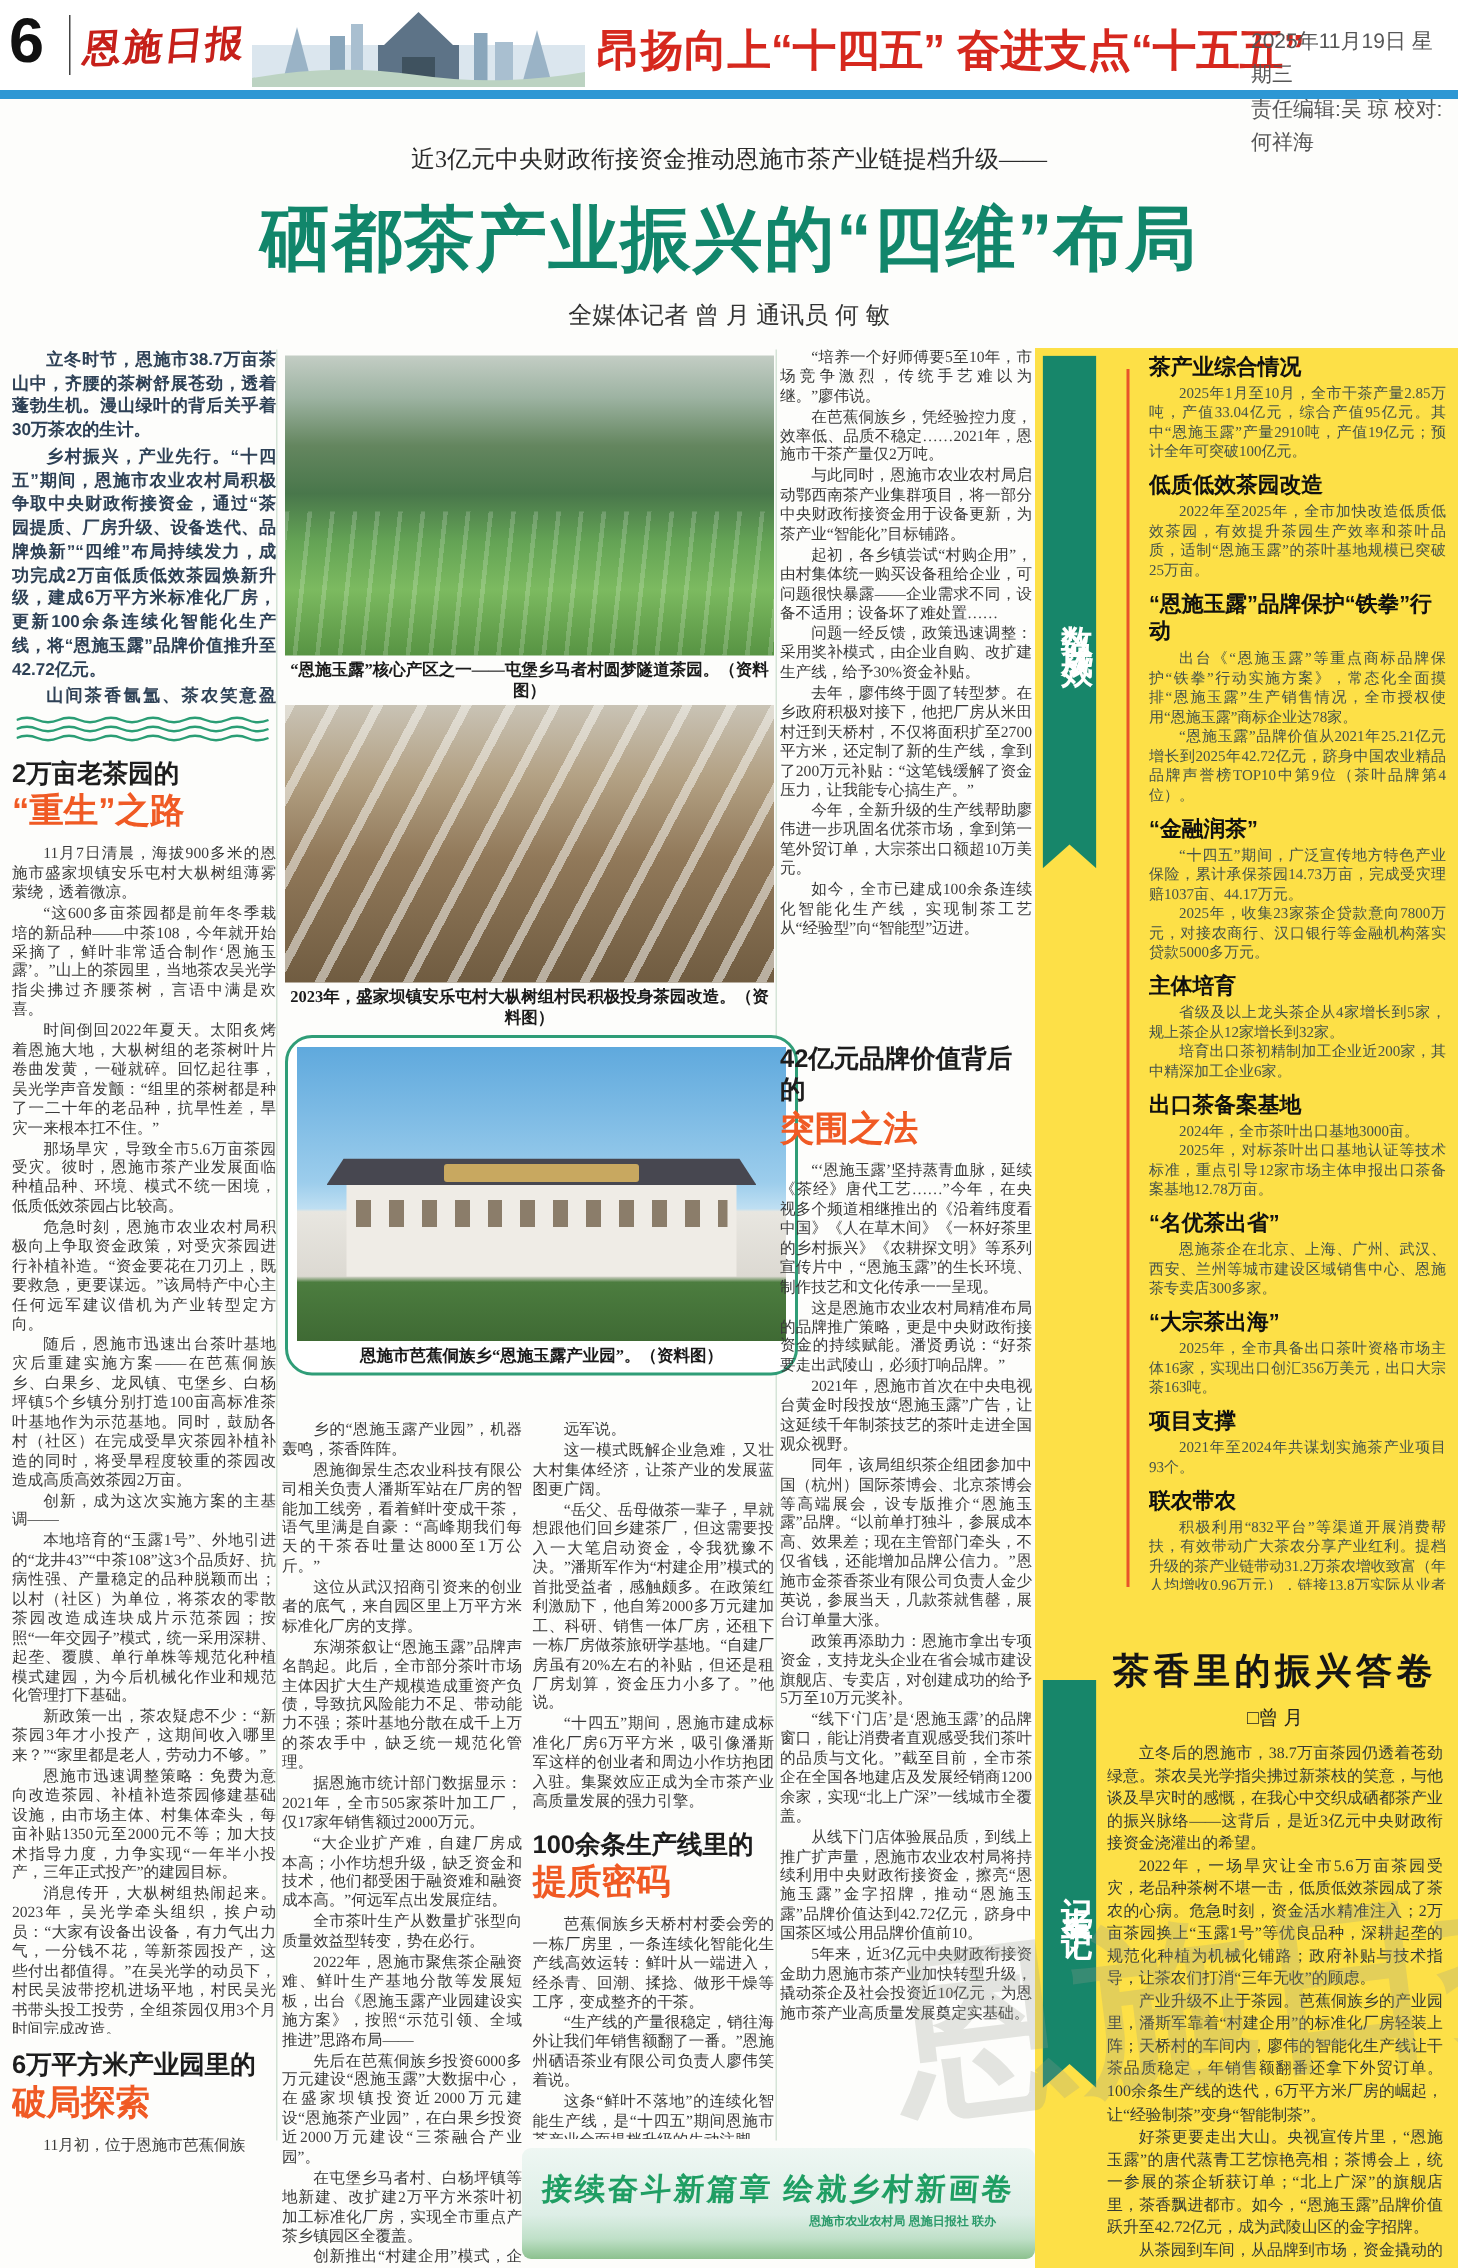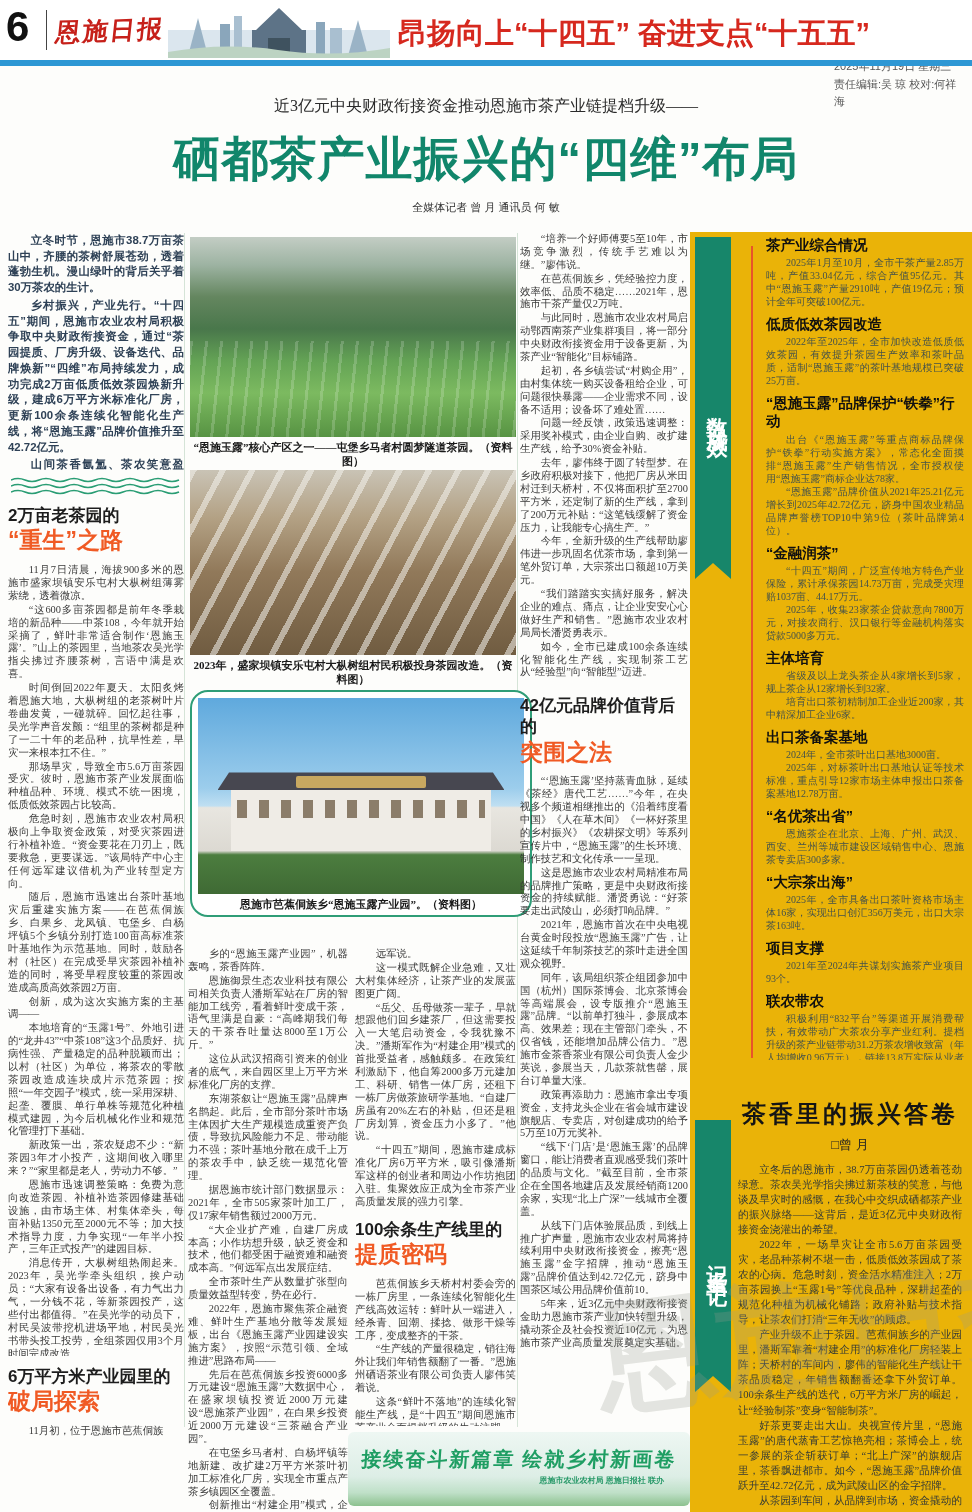--- a/index.html
+++ b/index.html
@@ -7,27 +7,27 @@
         font-family:"Liberation Sans",sans-serif;overflow:hidden;color:#222;}
   
   .hdr{position:absolute;left:0;top:0;width:972px;height:60px;background:#fff;}
   .pageno{position:absolute;left:6px;top:6px;font-size:42px;font-weight:900;color:#111;line-height:1;}
   .pageno-rule{position:absolute;left:46px;top:10px;width:1px;height:40px;background:#444;}
   .masthead{position:absolute;left:56px;top:14px;font-size:25px;font-weight:900;color:#c6201a;
             transform:skewX(-8deg) rotate(-2deg);font-family:"Liberation Serif",serif;letter-spacing:2px;}
   .collage{position:absolute;left:168px;top:0;width:222px;height:58px;}
   .hbanner{position:absolute;left:398px;top:14px;width:430px;font-size:29px;font-weight:900;
            color:#d6281e;letter-spacing:0px;white-space:nowrap;}
-  .dateblk{position:absolute;right:8px;top:16px;width:130px;font-size:11px;color:#555;line-height:1.6;text-align:left;margin-top:42px;}
+  .dateblk{position:absolute;right:8px;top:16px;width:130px;font-size:14px;color:#555;line-height:1.6;text-align:left;}
   .bluebar{position:absolute;left:0;top:60px;width:972px;height:6px;background:#2d97d4;}
   
   .kicker{position:absolute;left:60px;top:96px;width:852px;text-align:center;font-size:16px;color:#2b2b2b;font-weight:500;font-family:Liberation Serif, serif;}
   .bigtitle{position:absolute;left:40px;top:128px;width:892px;text-align:center;font-size:47px;
             font-weight:900;color:#11866b;letter-spacing:1px;}
-  .byline{position:absolute;left:60px;top:200px;width:852px;text-align:center;font-size:11px;color:#333;}
+  .byline{position:absolute;left:60px;top:200px;width:852px;text-align:center;font-size:16px;color:#333;}
   
   .col{position:absolute;overflow:hidden;}
   .bp{margin:0 0 1px;text-indent:2em;font-size:10.4px;line-height:1.24;color:#3a3a3a;
       text-align:justify;font-family:"Liberation Serif",serif;}
   .intro p{margin:0 0 2px;text-indent:2em;font-size:11.4px;line-height:1.38;color:#2e4156;font-weight:700;text-align:justify;}
   .sechead{text-align:left;margin:10px 0 8px;}
   .sechead .l1{font-size:17px;font-weight:800;color:#1d1d1d;line-height:1.25;}
   .sechead .l2{font-size:23px;font-weight:900;color:#f05a24;line-height:1.3;}
   .wave{display:block;margin:6px auto;}
   .vrule{position:absolute;width:1px;background:#d5e4d7;top:233px;height:1194px;}
@@ -44,21 +44,21 @@
      background:repeating-linear-gradient(118deg,rgba(244,243,238,.55) 0 6px,rgba(0,0,0,0) 6px 26px);}
   .p3wrap{border:2px solid #2f9d77;border-radius:18px;padding:6px 6px 4px;background:#fff;}
   .p3{background:linear-gradient(180deg,#5fa9dd 0%,#9ccdec 46%,#bfdff2 55%,#e8e6e0 56%,#dcd9d2 78%,#4c7d3f 80%,#3f6a34 100%);position:relative;}
   .p3 .roof{position:absolute;left:6%;top:38%;width:88%;height:9%;background:#474750;
             clip-path:polygon(0 100%,4% 0,96% 0,100% 100%);}
   .p3 .fac{position:absolute;left:10%;top:47%;width:80%;height:31%;background:#efece6;}
   .p3 .win{position:absolute;left:12%;top:52%;width:76%;height:9%;
            background:repeating-linear-gradient(90deg,#8b7d6a 0 10px,#efece6 10px 22px);}
   .p3 .sign{position:absolute;left:30%;top:40%;width:40%;height:6%;background:#c8a860;border-radius:2px;}
   
-  .sidebar{position:absolute;left:690px;top:232px;width:282px;height:1280px;background:#eab308;}
+  .sidebar{position:absolute;left:690px;top:232px;width:282px;height:1280px;background:#fde047;}
   .ribbon{position:absolute;background:#17866a;color:#fff;writing-mode:vertical-rl;text-orientation:upright;
           font-size:21px;font-weight:800;letter-spacing:7px;text-align:center;
           clip-path:polygon(0 0,100% 0,100% 100%,50% calc(100% - 16px),0 100%);padding-top:12px;}
   .rb1{left:5px;top:5px;width:36px;height:330px;}
   .rb2{left:5px;top:888px;width:36px;height:260px;}
   .tline{position:absolute;left:61px;top:14px;width:2px;height:812px;background:#e8542a;}
   .sb-items{position:absolute;left:76px;top:4px;width:198px;height:824px;overflow:hidden;}
   .sb-item{position:relative;margin-bottom:7px;}
   .sb-item h3{margin:0 0 2px;font-size:14.5px;font-weight:800;color:#101010;line-height:1.25;}
   .sb-item p{margin:0;text-indent:2em;font-size:10px;line-height:1.3;color:#45524a;text-align:justify;
@@ -213,21 +213,20 @@
   <div class="col" style="left:520px;top:233px;width:168px;height:1194px">
     <div style="height:452px;overflow:hidden">
 
     <p class="bp">“培养一个好师傅要5至10年，市场竞争激烈，传统手艺难以为继。”廖伟说。</p>
         <p class="bp">在芭蕉侗族乡，凭经验控力度，效率低、品质不稳定……2021年，恩施市干茶产量仅2万吨。</p>
         <p class="bp">与此同时，恩施市农业农村局启动鄂西南茶产业集群项目，将一部分中央财政衔接资金用于设备更新，为茶产业“智能化”目标铺路。</p>
         <p class="bp">起初，各乡镇尝试“村购企用”，由村集体统一购买设备租给企业，可问题很快暴露——企业需求不同，设备不适用；设备坏了难处置……</p>
         <p class="bp">问题一经反馈，政策迅速调整：采用奖补模式，由企业自购、改扩建生产线，给予30%资金补贴。</p>
         <p class="bp">去年，廖伟终于圆了转型梦。在乡政府积极对接下，他把厂房从米田村迁到天桥村，不仅将面积扩至2700平方米，还定制了新的生产线，拿到了200万元补贴：“这笔钱缓解了资金压力，让我能专心搞生产。”</p>
         <p class="bp">今年，全新升级的生产线帮助廖伟进一步巩固名优茶市场，拿到第一笔外贸订单，大宗茶出口额超10万美元。</p>
-        <p class="bp">“我们踏踏实实搞好服务，解决企业的难点、痛点，让企业安安心心做好生产和销售。”恩施市农业农村局局长潘贤勇表示。</p>
         <p class="bp">如今，全市已建成100余条连续化智能化生产线，实现制茶工艺从“经验型”向“智能型”迈进。</p>
       </div>
     <div class="sechead">
       <div class="l1">42亿元品牌价值背后的</div>
       <div class="l2">突围之法</div>
     </div>
     <div style="overflow:hidden">
 
     <p class="bp">“‘恩施玉露’坚持蒸青血脉，延续《茶经》唐代工艺……”今年，在央视多个频道相继推出的《沿着纬度看中国》《人在草木间》《一杯好茶里的乡村振兴》《农耕探文明》等系列宣传片中，“恩施玉露”的生长环境、制作技艺和文化传承一一呈现。</p>
         <p class="bp">这是恩施市农业农村局精准布局的品牌推广策略，更是中央财政衔接资金的持续赋能。潘贤勇说：“好茶要走出武陵山，必须打响品牌。”</p>

